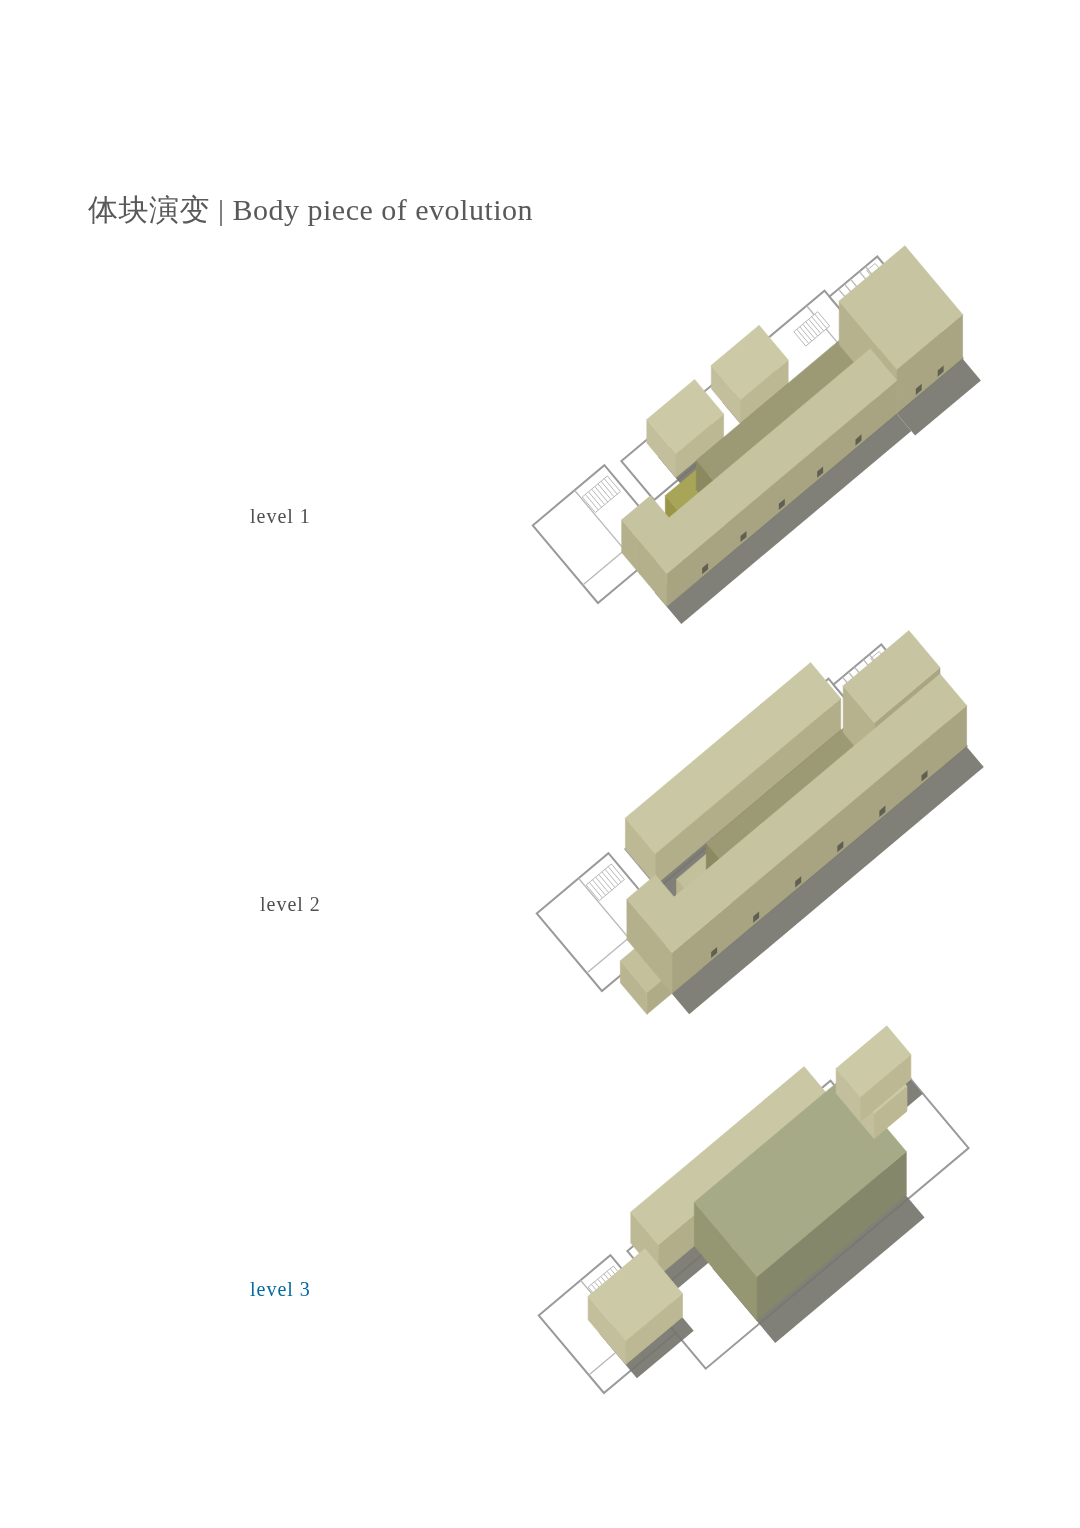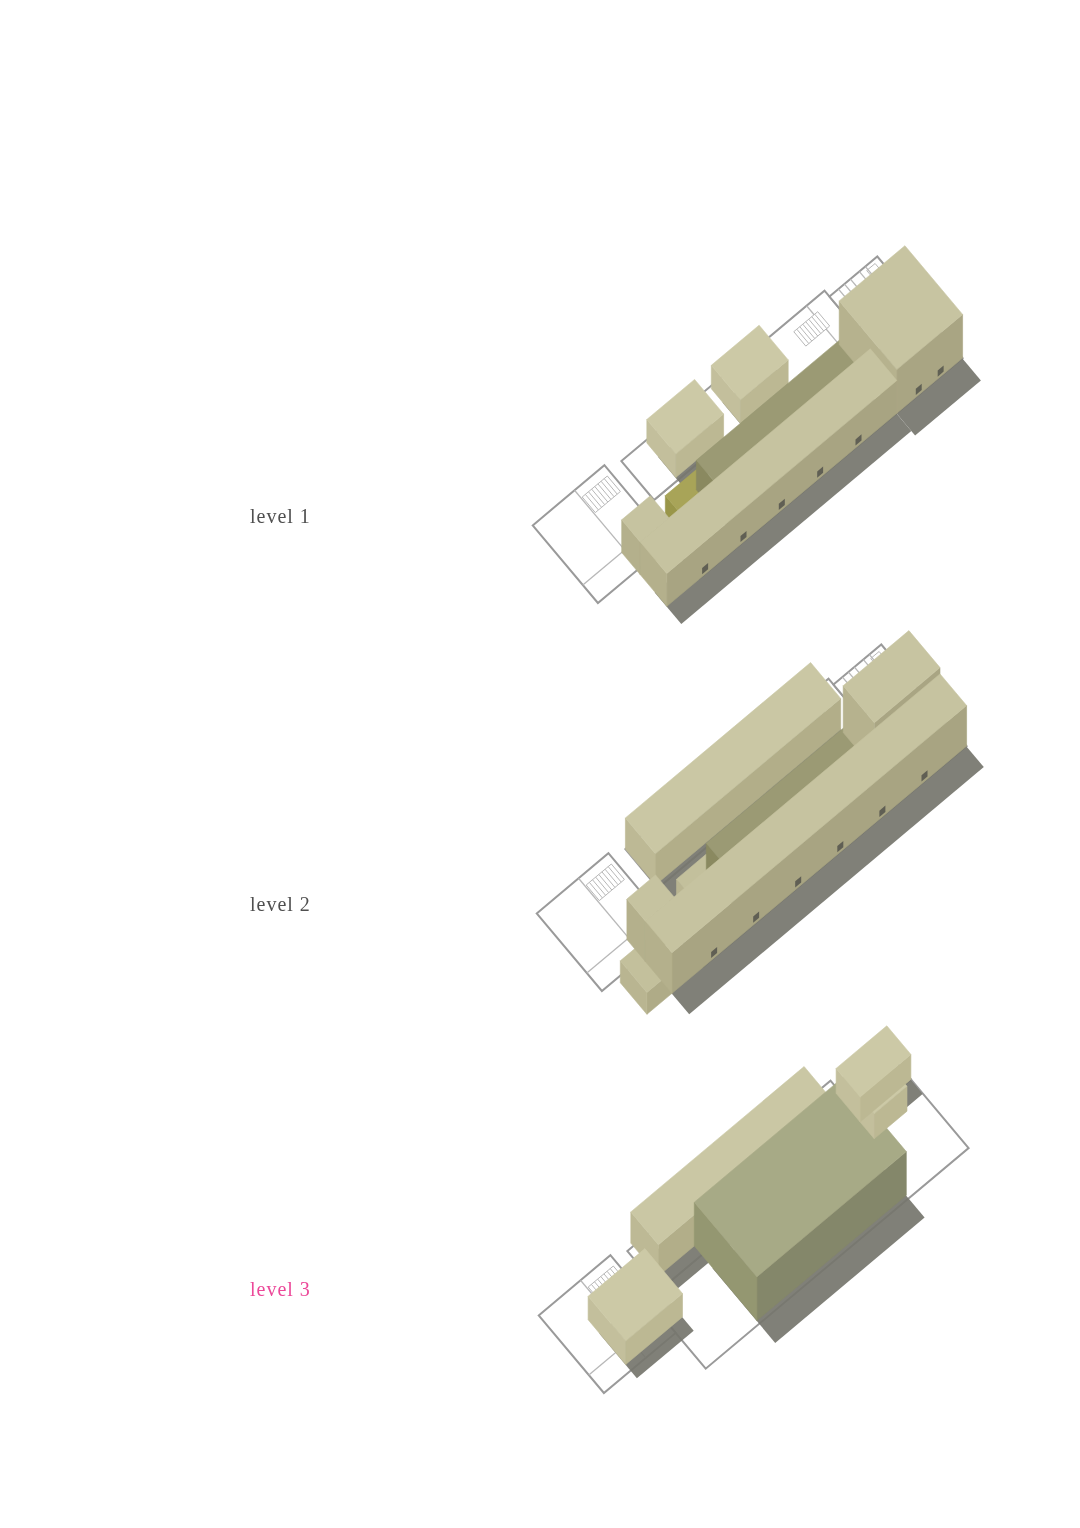--- a/index.html
+++ b/index.html
@@ -13,24 +13,25 @@
   }
   .level-label{
     position:absolute;font-size:20px;letter-spacing:1px;color:#4f4f4f;white-space:nowrap;
   }
   svg.diagram-canvas{position:absolute;left:0;top:0;}
 </style>
 </head>
 <body>
 
 <div class="page">
+  <div class="page-title" style="color: rgb(89, 89, 89);">体块演变 | Body piece of evolution</div>
 
   <div class="level-label" style="left: 250px; top: 505px; color: rgb(79, 79, 79);">level 1</div>
-  <div class="level-label" style="left: 250px; top: 893px; color: rgb(79, 79, 79);">level 2</div>
-  <div class="level-label" style="left: 250px; top: 1278px; color: #ec4899;">level 3</div>
+  <div class="level-label" style="left: 260px; top: 893px; color: rgb(79, 79, 79);">level 2</div>
+  <div class="level-label" style="left: 250px; top: 1278px; color: #0369a1;">level 3</div>
 
   <svg class="diagram-canvas" id="axon-svg" width="1080" height="1528" viewBox="0 0 1080 1528">
       <g>
         <g>
           <polygon fill="#ffffff" stroke="#9a9a9a" stroke-width="2" stroke-linejoin="miter" points="642.0,510.0 904.9,289.4 962.6,358.1 699.7,578.7"></polygon>
           <polygon fill="#ffffff" stroke="#9a9a9a" stroke-width="2" stroke-linejoin="miter" points="621.4,461.1 824.5,290.7 857.1,329.5 654.0,500.0"></polygon>
           <polygon fill="#ffffff" stroke="#9a9a9a" stroke-width="2" stroke-linejoin="miter" points="829.5,296.6 877.3,256.5 904.9,289.4 857.1,329.5"></polygon>
           <polygon fill="#ffffff" stroke="#9a9a9a" stroke-width="2" stroke-linejoin="miter" points="532.7,525.4 604.4,465.2 669.6,542.9 597.9,603.0"></polygon>
           <line x1="574.5211915516973" y1="490.25511685531484" x2="639.6998551739124" y2="567.9320233875792" stroke="#b8b8b8" stroke-width="1.3"></line>
           <line x1="582.8325985129512" y1="585.1027869074801" x2="624.6586251072474" y2="550.0065834185951" stroke="#b8b8b8" stroke-width="1.3"></line>

